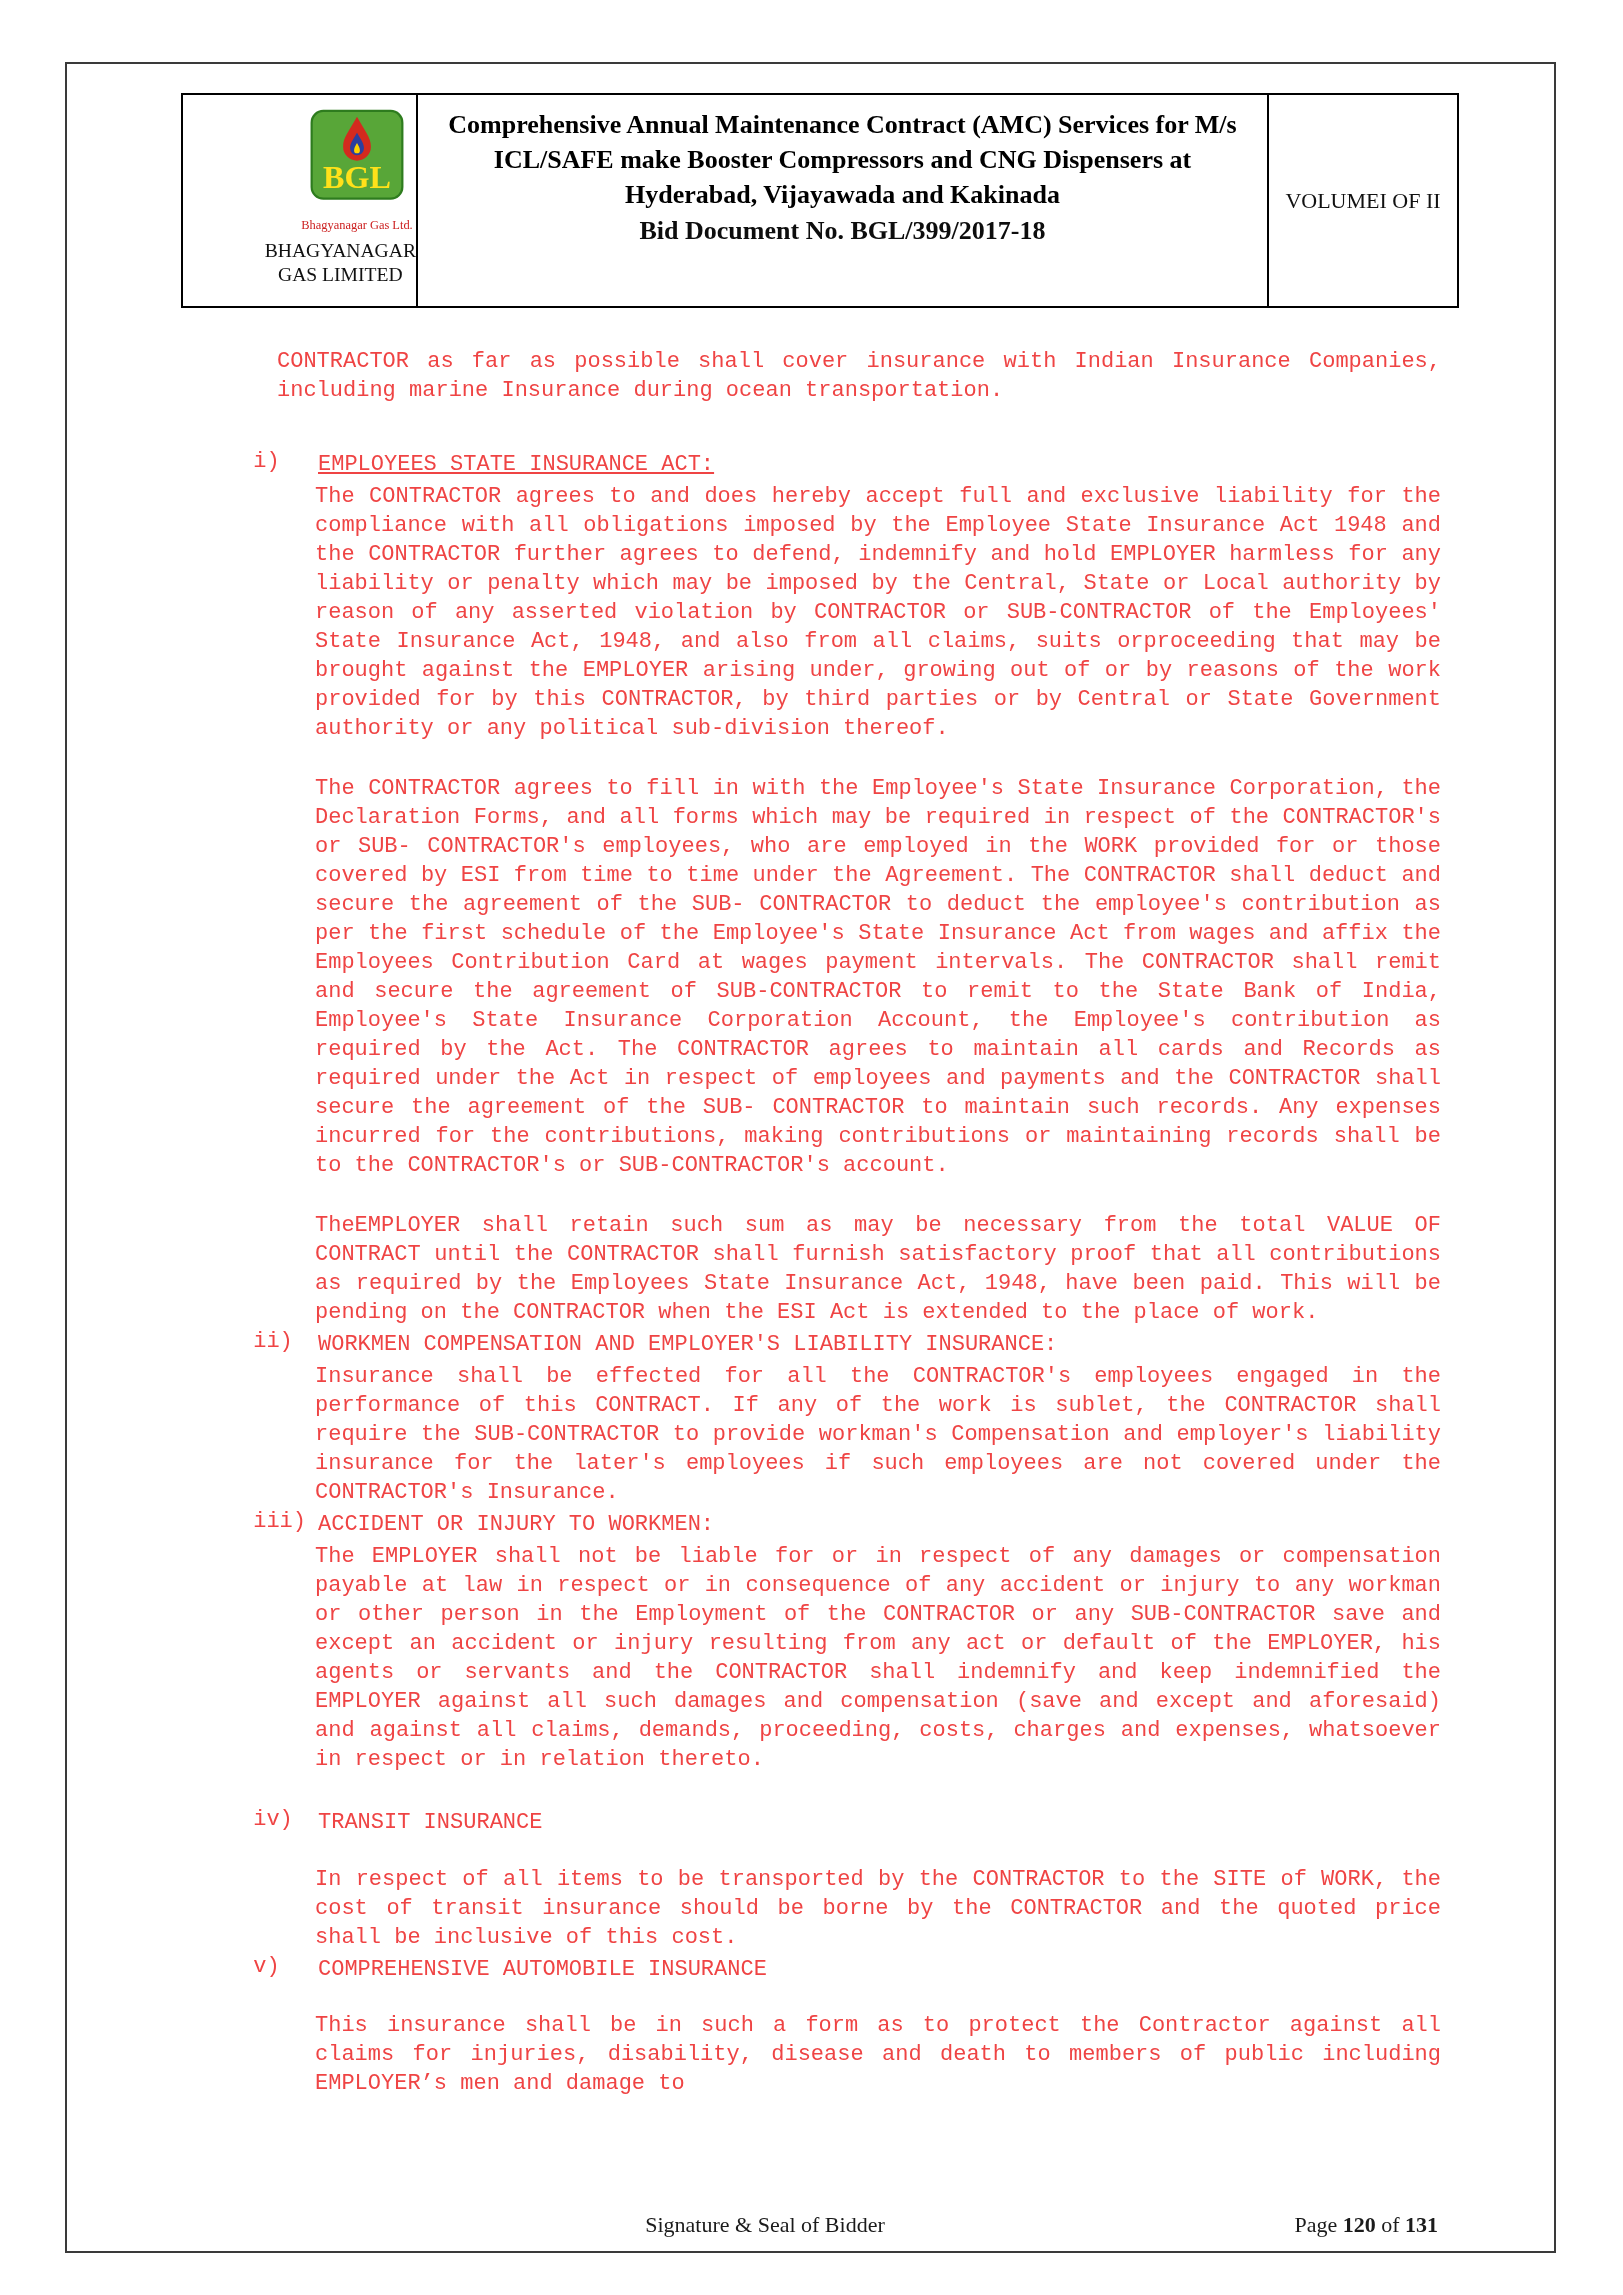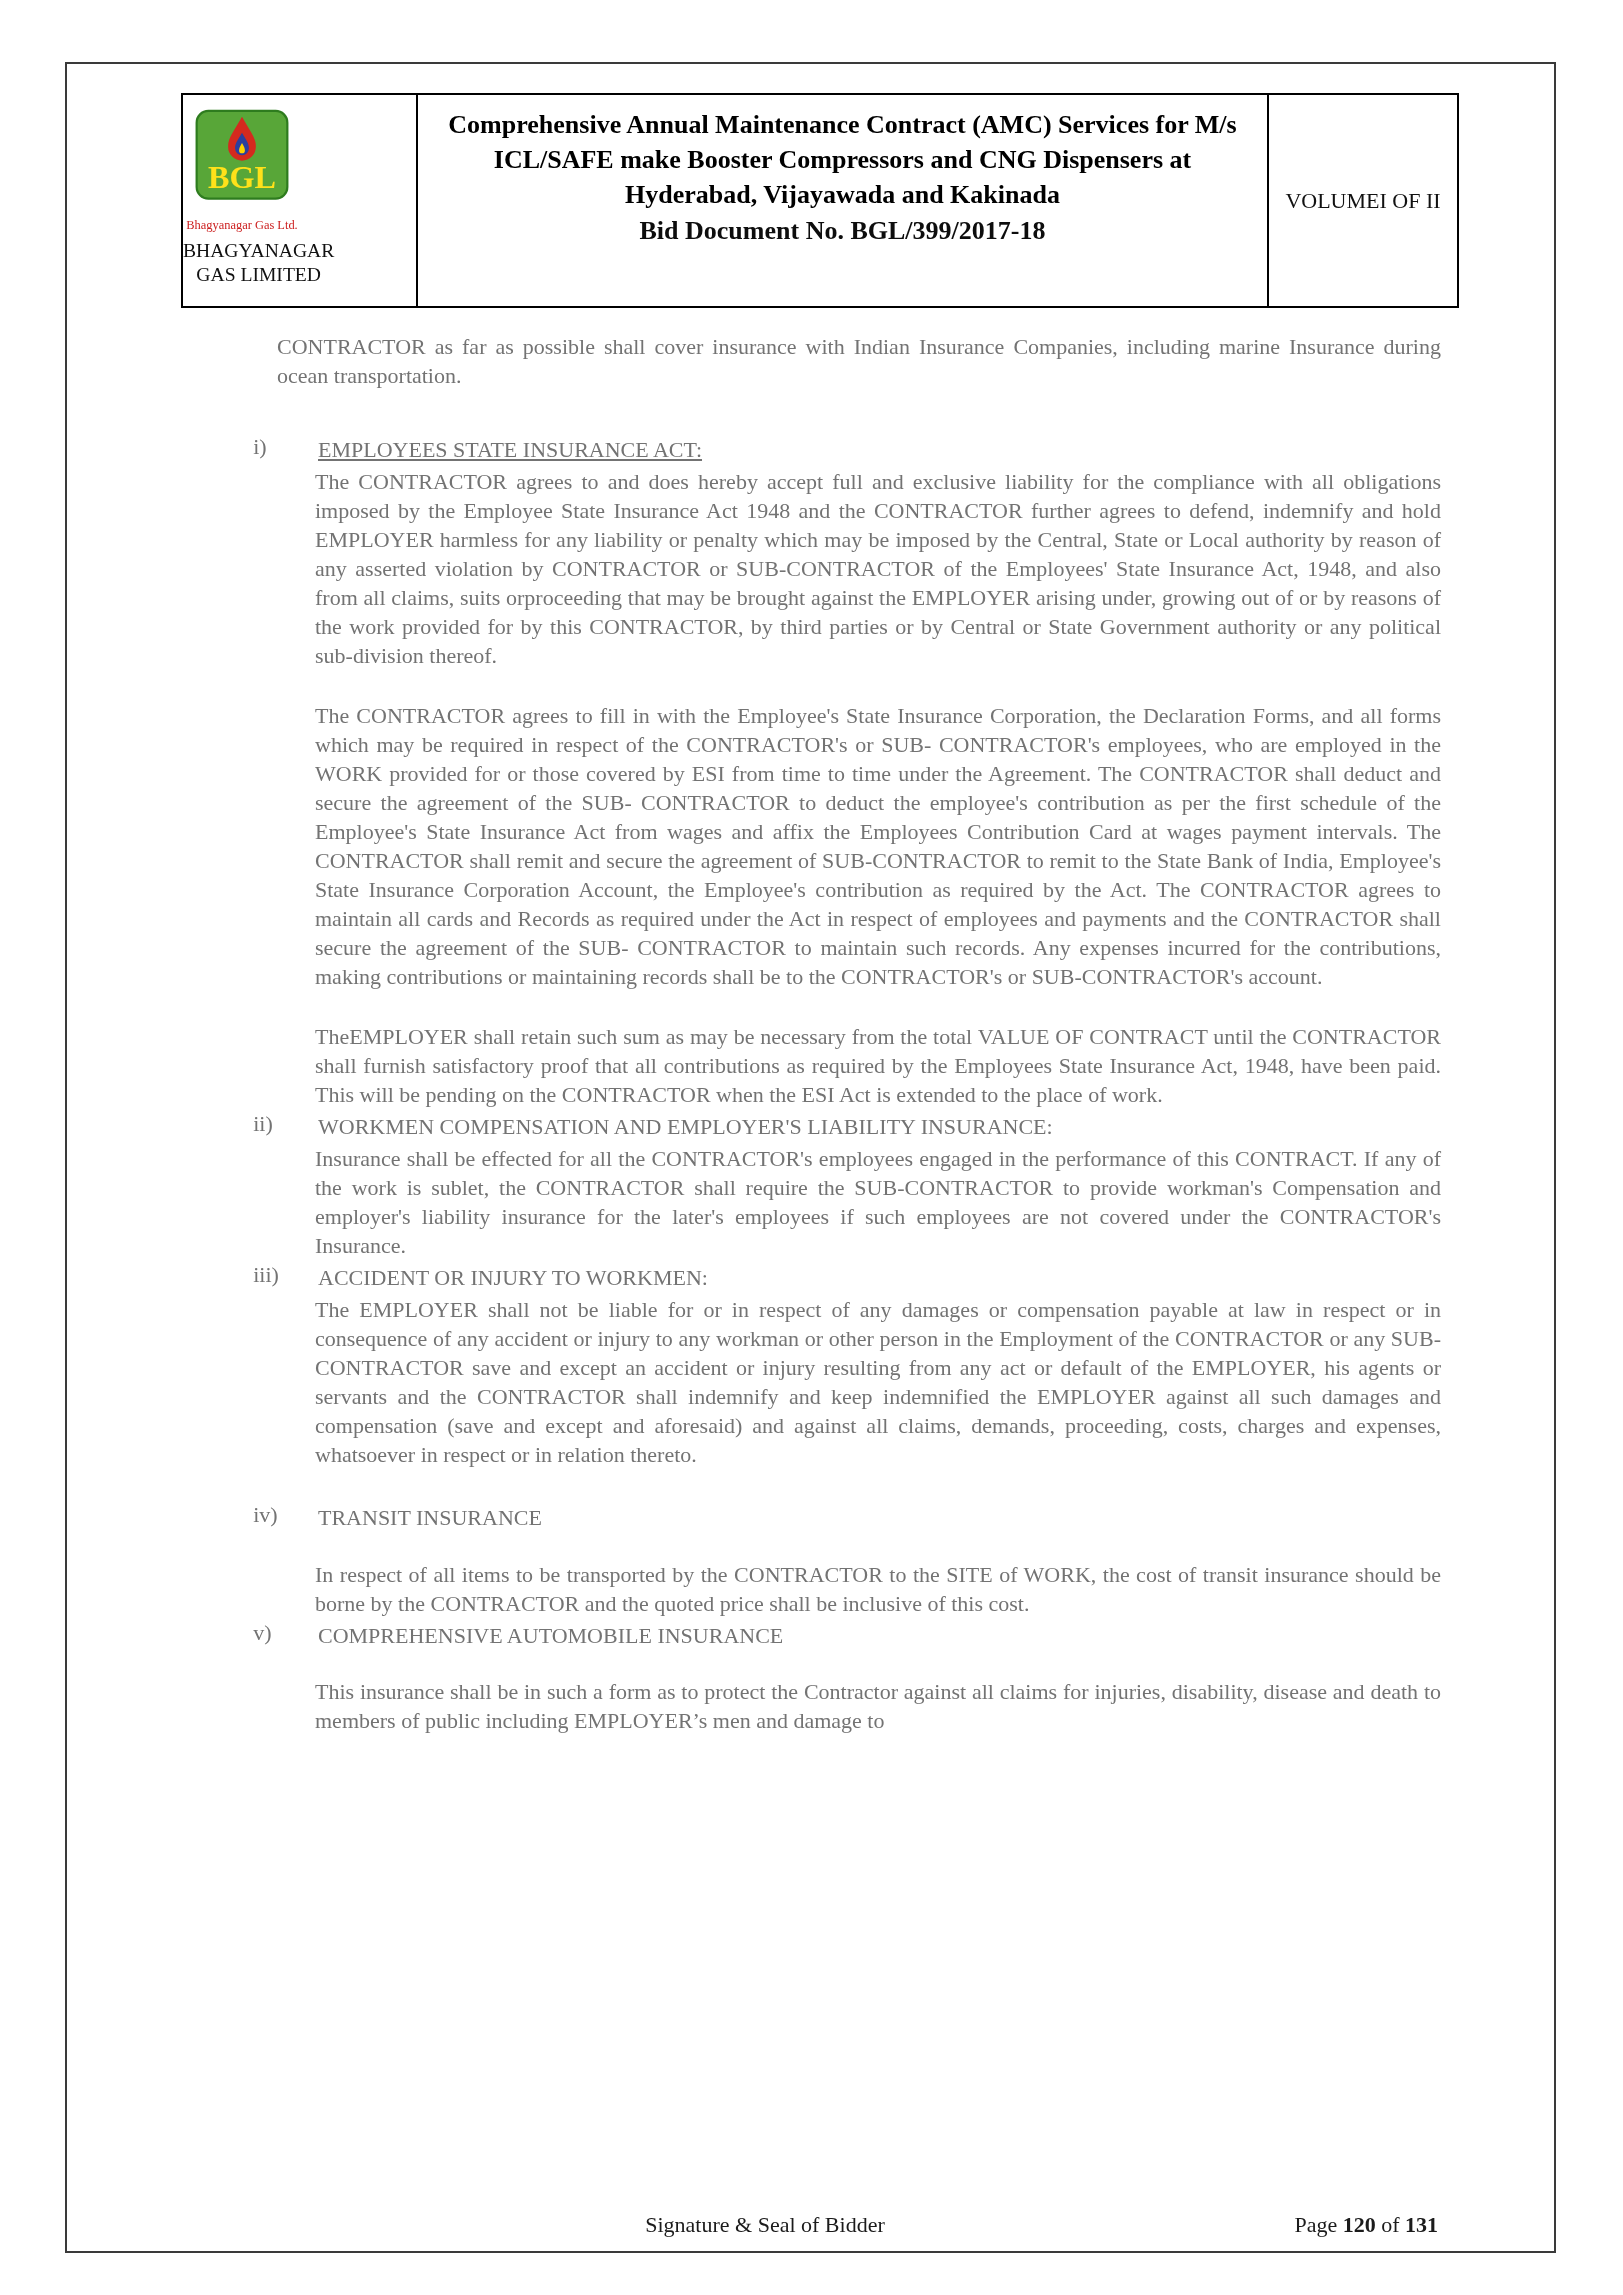--- a/index.html
+++ b/index.html
@@ -33,21 +33,21 @@
     height: 215px;
     display: flex;
     border: 2px solid #000000;
   }
   .header-cell { height: 100%; }
   .cell-logo {
     width: 233px;
     flex: none;
     display: flex;
     flex-direction: column;
-    align-items: flex-start;
+    align-items: flex-end;
     padding-top: 13px;
   }
   .cell-title {
     flex: 1;
     border-left: 2px solid #000000;
     border-right: 2px solid #000000;
     padding: 11.8px 15.7px 0 15.7px;
     text-align: center;
   }
   .cell-volume {
@@ -86,26 +86,27 @@
   .volume-line {
     font-size: 22px;
     line-height: 30px;
     color: #111111;
   }
 
   
   .content {
     position: absolute;
     left: 177px;
-    top: 268px;
+    top: 283px;
     width: 1197px;
     font-size: 22px;
     line-height: 29px;
     text-align: justify;
-    color: #737373;
+    color: #ef4444;
+    font-family: Liberation Mono, monospace;
   }
   .intro-para {
     margin: 0 0 42px 33px;
   }
   .section { display: flex; }
   .section-label {
     width: 71px;
     flex: none;
     padding-left: 9.2px;
     text-align: left;

